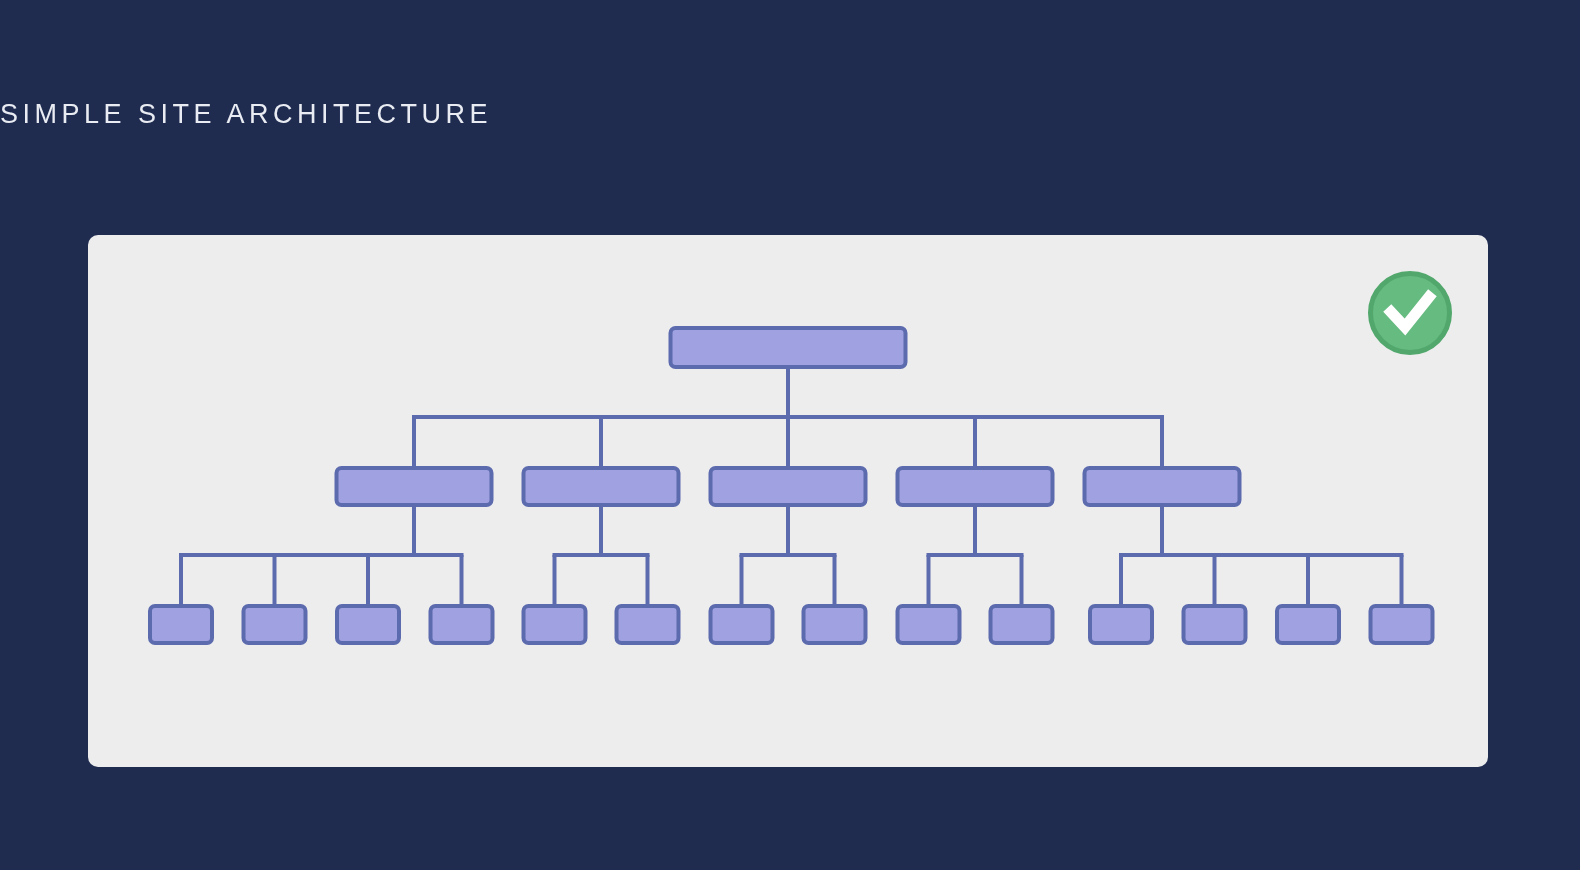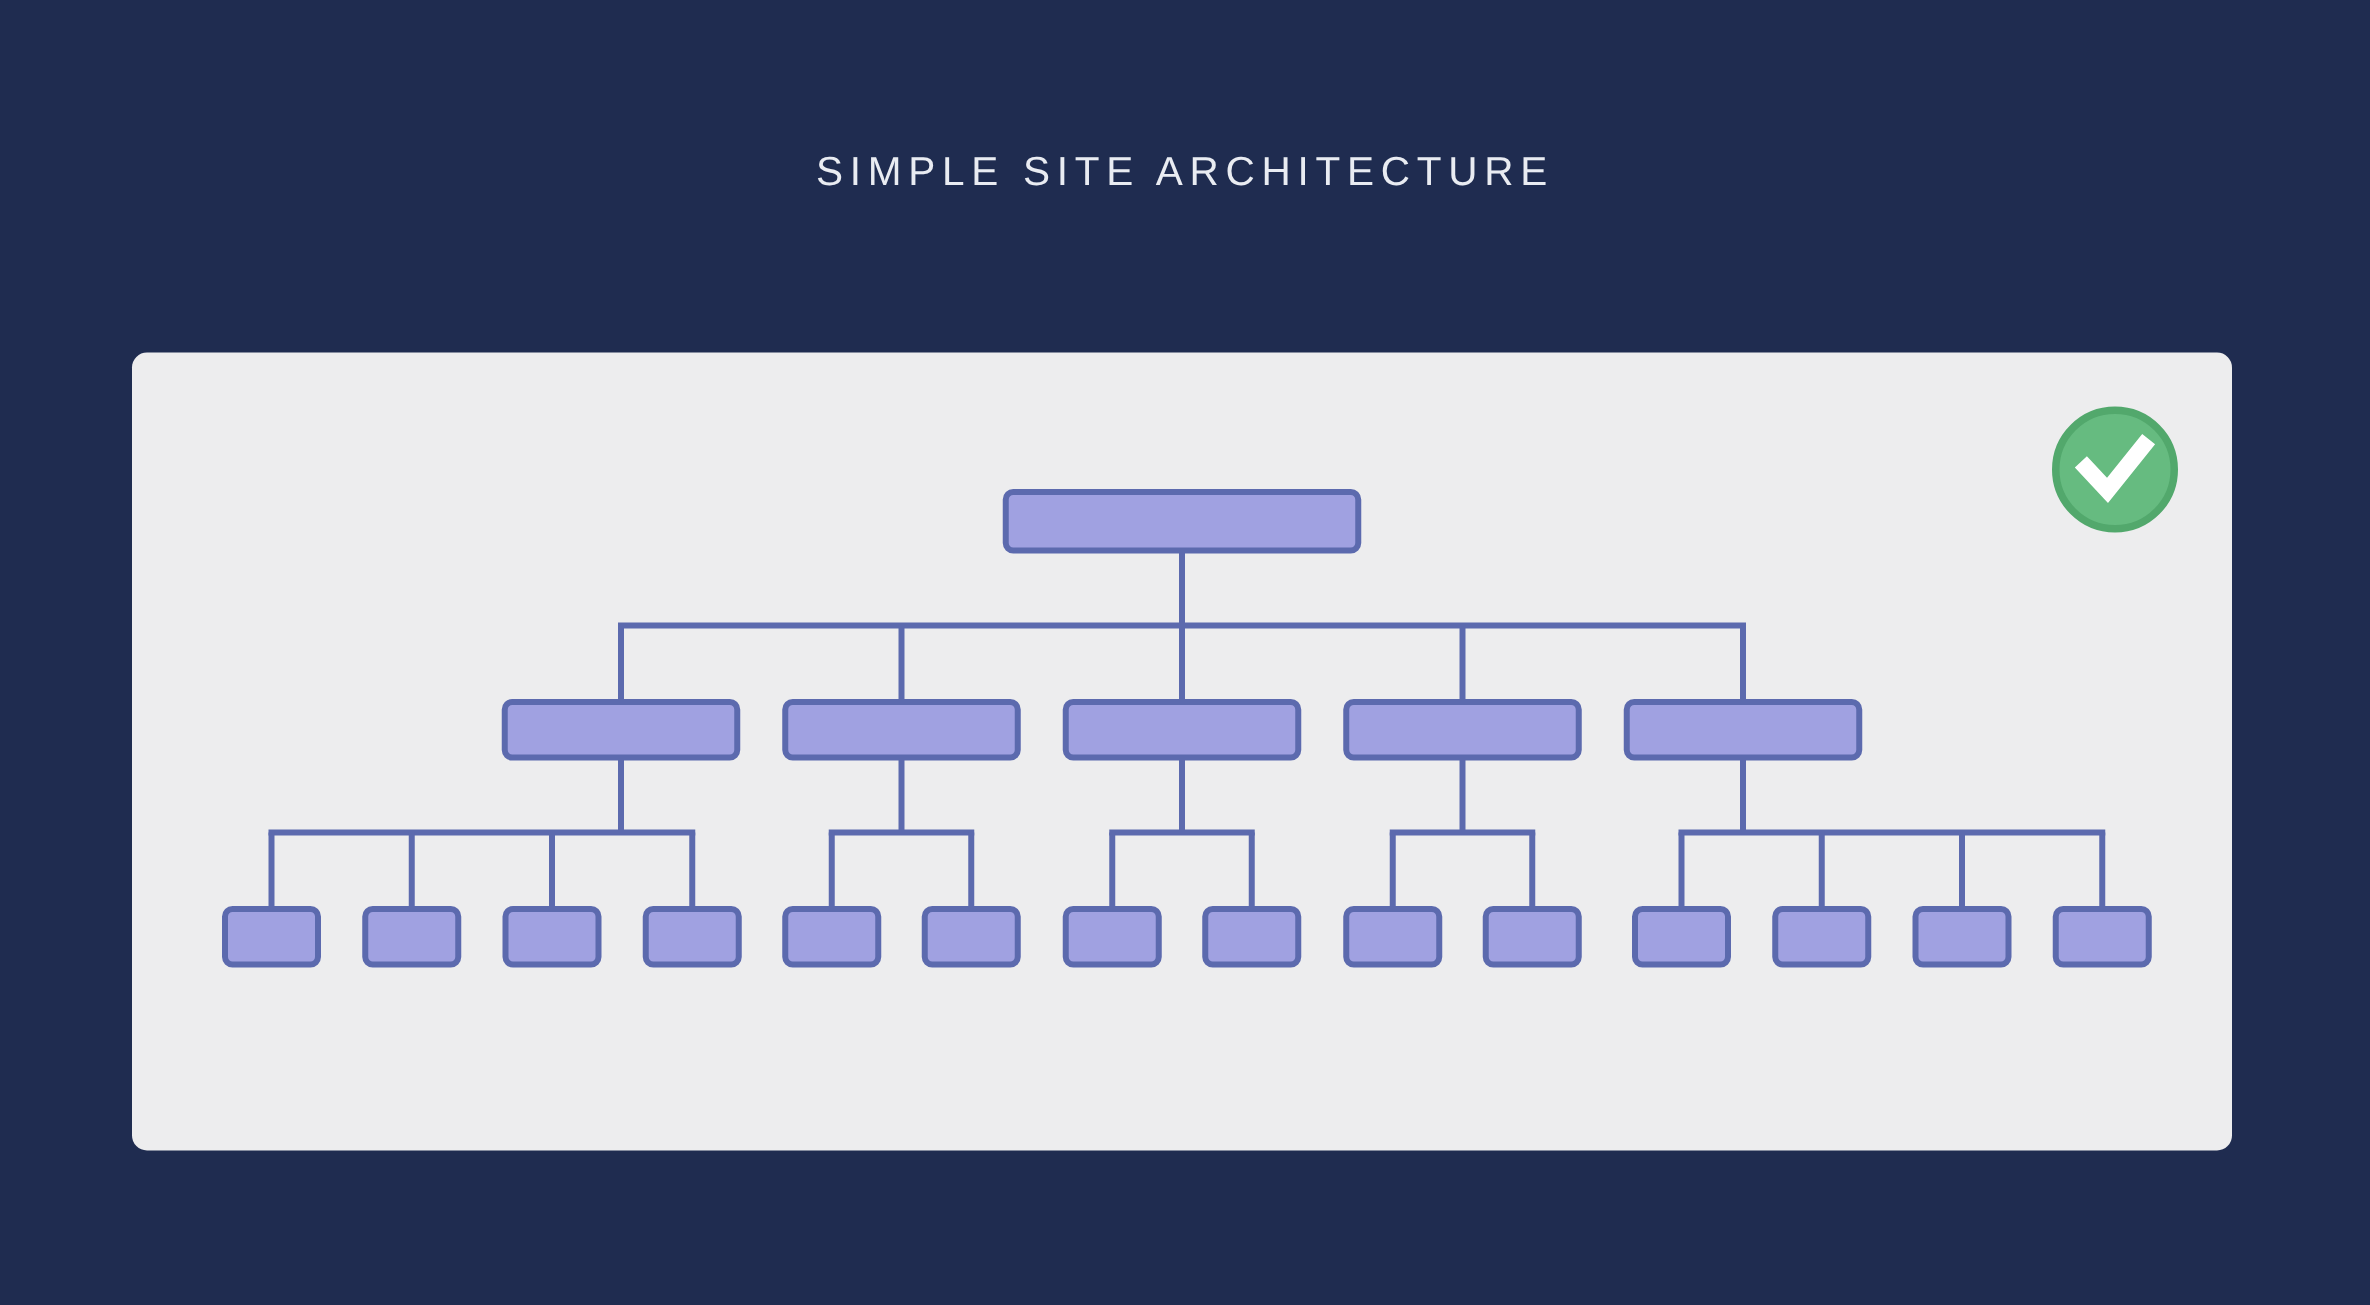--- a/index.html
+++ b/index.html
@@ -16,21 +16,21 @@
   html,body{margin:0;padding:0;}
   body{
     width:1580px;height:870px;
     background:var(--page-bg);
     font-family:"Liberation Sans", sans-serif;
     overflow:hidden;position:relative;
   }
   .page{position:absolute;inset:0;}
   .title{
     position:absolute;top:100px;left:0;width:1580px;
-    margin:0;text-align:center;
+    margin:0;text-align:left;
     font-size:27px;font-weight:300;letter-spacing:4.5px;
     color:var(--title-text);line-height:1.1;
   }
   .card{
     position:absolute;left:88px;top:235px;
     width:1400px;height:532px;
     background:var(--card-bg);
     border-radius:10px;
   }
   .tree-svg{position:absolute;left:0;top:0;width:1400px;height:532px;display:block;}

